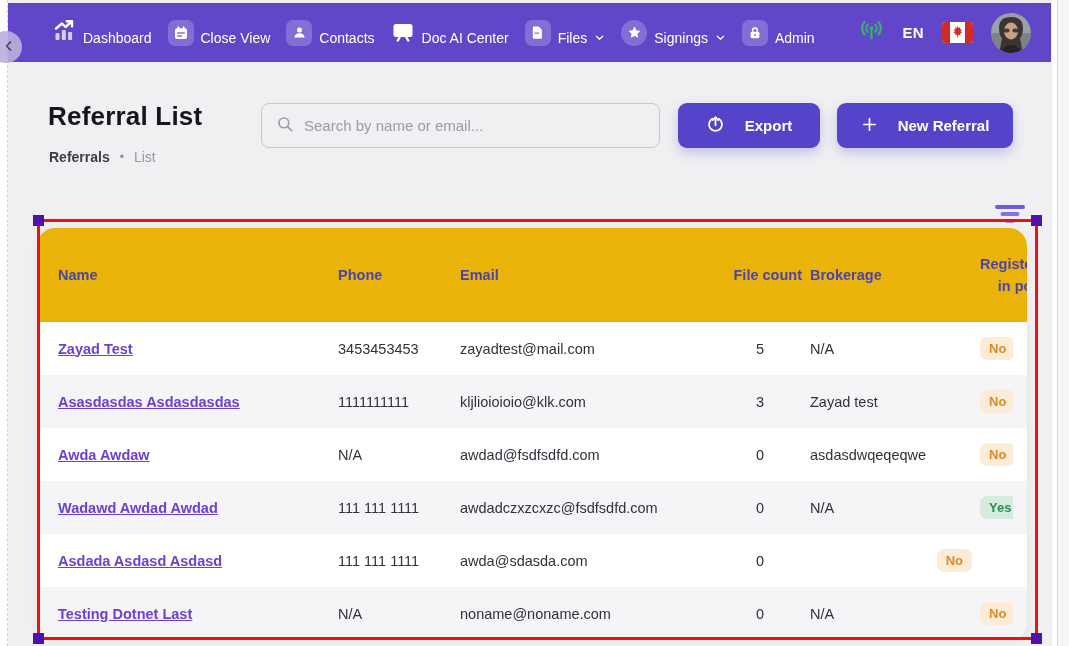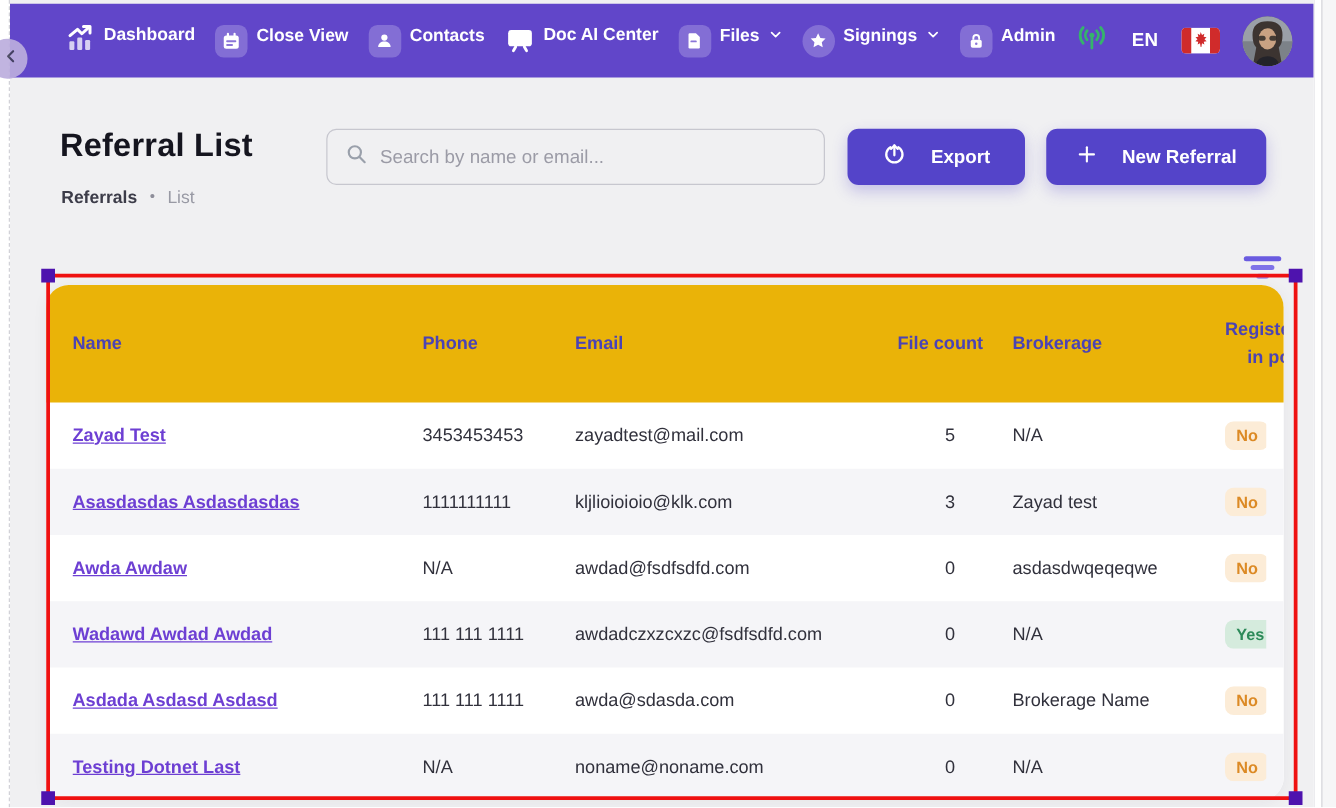--- a/index.html
+++ b/index.html
@@ -15,21 +15,21 @@
   
   .app { position:absolute; left:8px; top:0; width:1043px; height:646px; background:#f0f0f2; }
 
   
   .right-rail { position:absolute; right:0; top:0; width:18px; height:646px; background:#ffffff; border-left:1px solid #ececef; z-index:5; }
   .right-rail .track { position:absolute; left:5px; top:0; bottom:0; width:13px; border-left:1px solid #d6d6db; background:#f6f6f7; }
 
   
   .topnav { position:absolute; left:0; top:3px; width:1043px; height:59px; background:#6146c9;
     display:flex; align-items:center; padding:0 20px 0 44px; gap:16px; white-space:nowrap; }
-  .nav-item { display:flex; align-items:flex-start; gap:7px; color:#ffffff; font-size:14px; font-weight:700; cursor:pointer; flex-shrink:0; }
+  .nav-item { display:flex; align-items:flex-end; gap:7px; color:#ffffff; font-size:14px; font-weight:400; cursor:pointer; flex-shrink:0; }
   .icon-chip { width:26px; height:26px; border-radius:7px; background:rgba(255,255,255,.22); display:flex; align-items:center; justify-content:center; }
   .icon-chip.round { border-radius:50%; }
   .nav-right { margin-left:auto; display:flex; align-items:center; gap:18px; }
   .flag { width:31px; height:21px; border-radius:4px; overflow:hidden; display:block; }
   .avatar { width:40px; height:40px; border-radius:50%; overflow:hidden; display:block; background:#7a7f86; cursor:pointer; }
   .lang { color:#fff; font-size:15px; font-weight:800; letter-spacing:.3px; }
 
   
   .page-title { position:absolute; left:40px; top:101px; font-size:26px; font-weight:800; color:#15151f; letter-spacing:.2px; }
   .breadcrumb { position:absolute; left:41px; top:149px; font-size:14px; display:flex; gap:10px; align-items:center;text-align:center; }
@@ -55,21 +55,21 @@
   .filter-icon .f1 { top:0; width:30px; }
   .filter-icon .f2 { top:7px; width:19px; background:#7f73e8; }
   .filter-icon .f3 { top:14px; width:10px; background:#9a8fee; }
 
   
   .card { position:absolute; left:29px; top:228px; width:990px; height:412px; background:#ffffff; border-radius:18px;
     overflow:hidden; box-shadow:0 2px 12px rgba(30,30,60,.05); }
   .tgrid { display:grid; grid-template-columns:280px 122px 258px 84px 178px 1fr; align-items:center; padding:0 14px 0 21px; }
   .thead { height:94px; background:#eab308; color:#4b43b4; font-size:14.5px; font-weight:700; line-height:1.55; }
   .th { padding-right:8px; }
-  .th.center { text-align:left; padding-right:0; }
+  .th.center { text-align:right; padding-right:0; }
   .th.left-pad { padding-left:8px; }
   .th.right { text-align:right; }
   .trow { height:53px; font-size:14.5px; color:#31313c; }
   .trow.alt { background:#f5f5f8; }
   .cell { padding-right:8px; overflow:hidden; text-overflow:ellipsis; white-space:nowrap; }
   .cell.center { text-align:center; padding-right:0; }
   .cell.left-pad { padding-left:8px; }
   .cell.right { text-align:right; }
   .name-link { color:#6d3fd3; font-weight:700; text-decoration:underline; cursor:pointer; }
   .badge { display:inline-block; padding:4px 9px; border-radius:7px; font-size:13px; font-weight:700; }
@@ -316,21 +316,20 @@
     <div class="cell center">0</div>
     <div class="cell left-pad">N/A</div>
     <div class="cell right"><span class="badge badge-yes">Yes</span></div>
   </div>
 
   <div class="tgrid trow">
     <div class="cell"><a class="name-link">Asdada Asdasd Asdasd</a></div>
     <div class="cell">111 111 1111</div>
     <div class="cell">awda@sdasda.com</div>
     <div class="cell center">0</div>
-    <div class="cell left-pad">Brokerage Name</div>
     <div class="cell right"><span class="badge badge-no">No</span></div>
   </div>
 
   <div class="tgrid trow alt">
     <div class="cell"><a class="name-link">Testing Dotnet Last</a></div>
     <div class="cell">N/A</div>
     <div class="cell">noname@noname.com</div>
     <div class="cell center">0</div>
     <div class="cell left-pad">N/A</div>
     <div class="cell right"><span class="badge badge-no">No</span></div>

